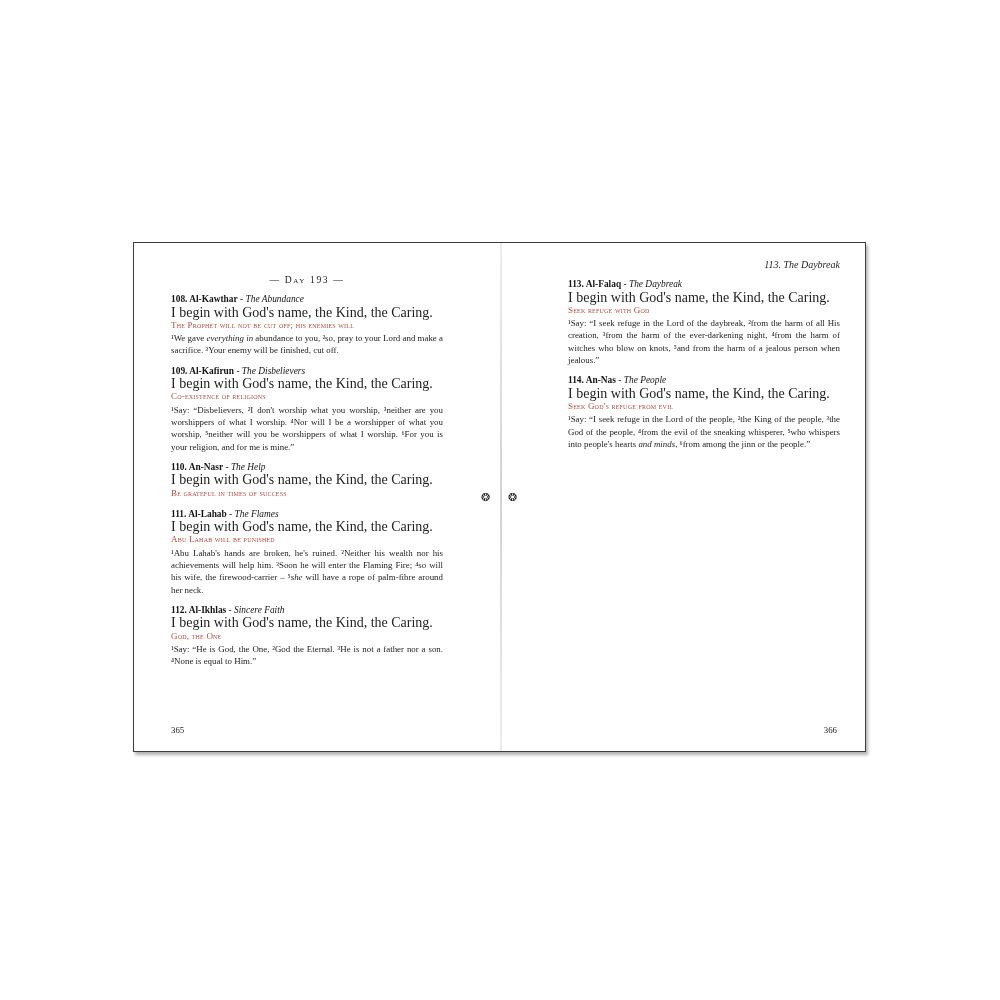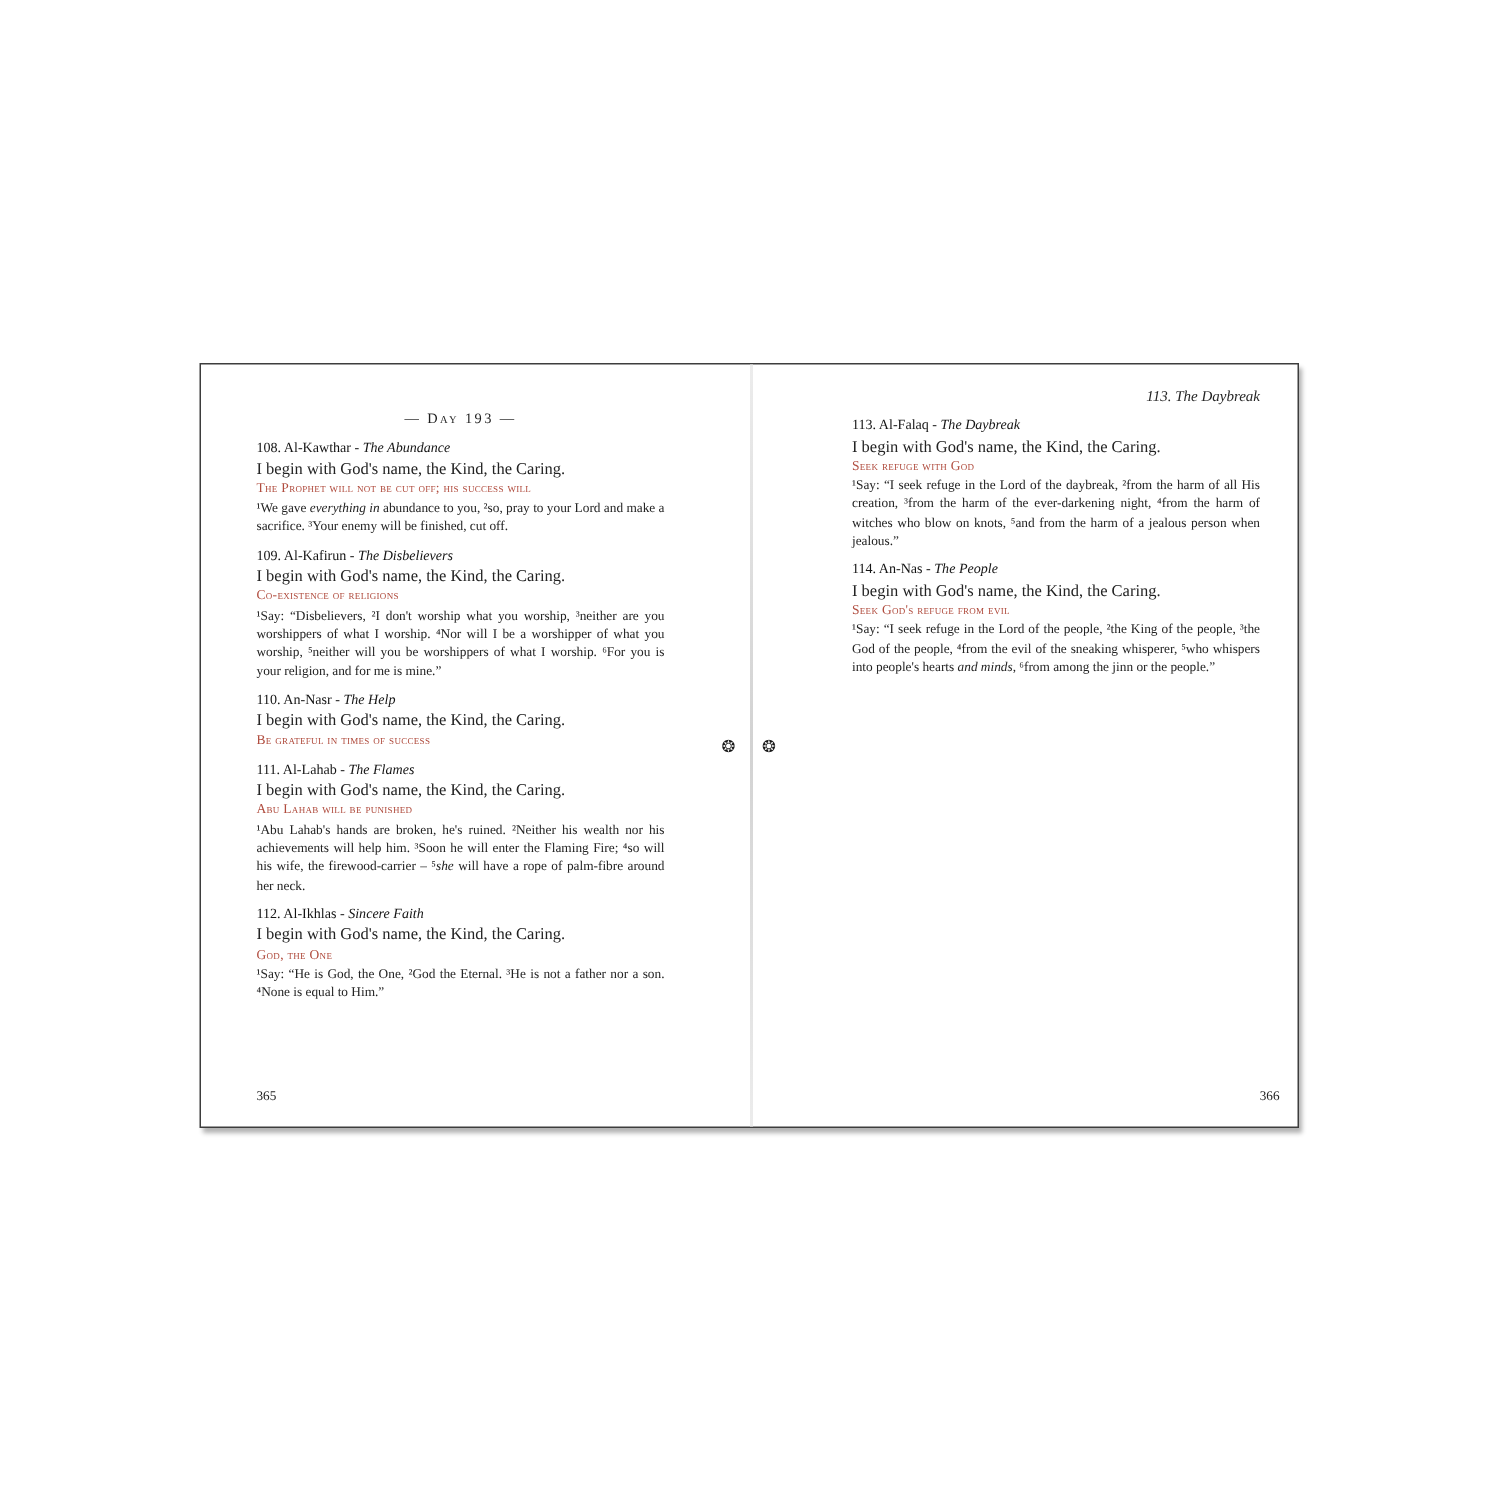--- a/index.html
+++ b/index.html
@@ -29,35 +29,35 @@
   .day-header {
     margin-top:31px; margin-bottom:6px; text-align:center;
     font-variant:small-caps; letter-spacing:1.6px; font-size:9.6px; color:#1e1e1e;
   }
   .running-header {
     margin-top:16px; margin-bottom:0px; text-align:right;
     font-style:italic; font-size:10px; color:#262626;
   }
   .section { margin-top:9px; }
   .stitle { font-size:9.4px; margin-bottom:2.5px; color:#141414; }
-  .stitle .bold { font-weight:normal; }
+  .stitle .bold { font-weight:bold; }
   .stitle .sep  { font-weight:normal; }
   .stitle .sub  { font-style:italic; }
-  .bismillah { font-size:11px; line-height:12.3px; color:#232323; margin-bottom:1px; }
+  .bismillah { font-size:14px; line-height:12.3px; color:#232323; margin-bottom:1px; }
   .redhead {
     font-variant:small-caps; font-size:9px; line-height:11.8px;
     color:#b04c3e; letter-spacing:0.2px; margin-bottom:0.5px;
   }
   .verse {
     font-size:8.9px; line-height:12.3px; text-align:justify;
     text-justify:inter-word; color:#232323;
   }
   .pagenum { position:absolute; bottom:16px; font-size:8.8px; color:#232323; }
   .pagenum.l { left:37px; }
-  .pagenum.r { right:12px; }
+  .pagenum.r { right:28px; }
 </style>
 </head>
 <body>
 
 <div class="canvas">
   <div class="spread">
 
     <div class="spine"></div>
     <span class="orn l">❂</span>
     <span class="orn r">❂</span>
@@ -65,21 +65,21 @@
     <div class="col left">
       <div class="day-header">— Day 193 —</div>
 
       <div class="section">
         <div class="stitle">
           <span class="bold">108. Al-Kawthar</span>
           <span class="sep">-</span>
           <span class="sub">The Abundance</span>
         </div>
         <div class="bismillah">I begin with God's name, the Kind, the Caring.</div>
-        <div class="redhead">The Prophet will not be cut off; his success will</div>
+        <div class="redhead">The Prophet will not be cut off; his enemies will</div>
         <div class="verse">¹We gave <i>everything in</i> abundance to you, ²so, pray to your Lord and make a sacrifice. ³Your enemy will be finished, cut off.</div>
       </div>
 
       <div class="section">
         <div class="stitle">
           <span class="bold">109. Al-Kafirun</span>
           <span class="sep">-</span>
           <span class="sub">The Disbelievers</span>
         </div>
         <div class="bismillah">I begin with God's name, the Kind, the Caring.</div>

